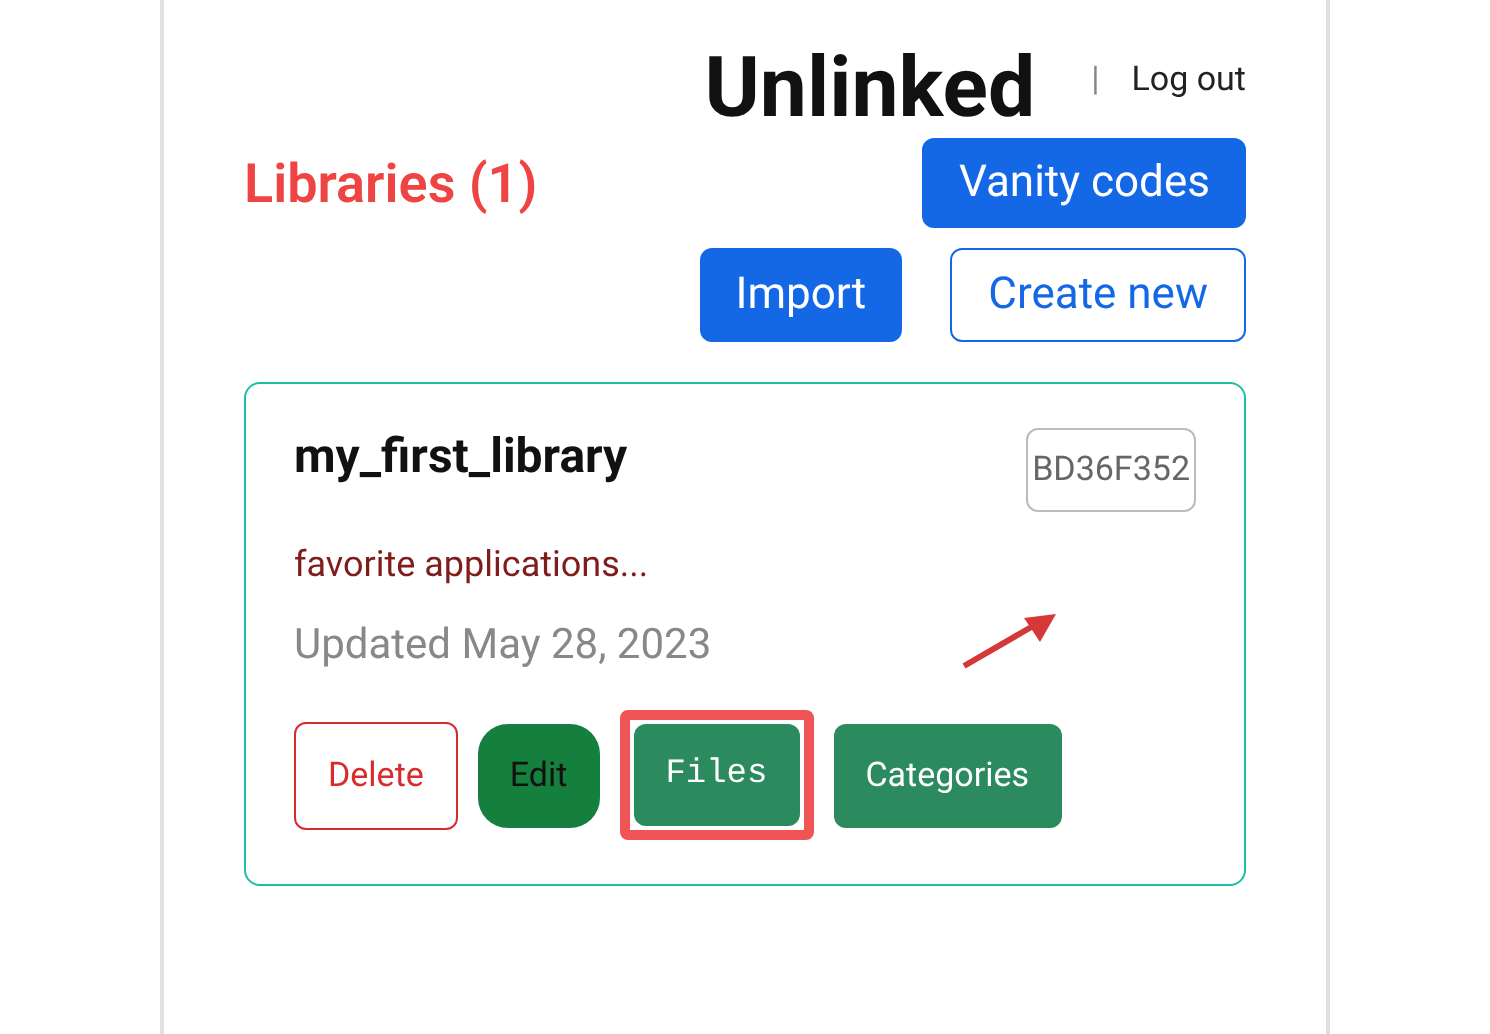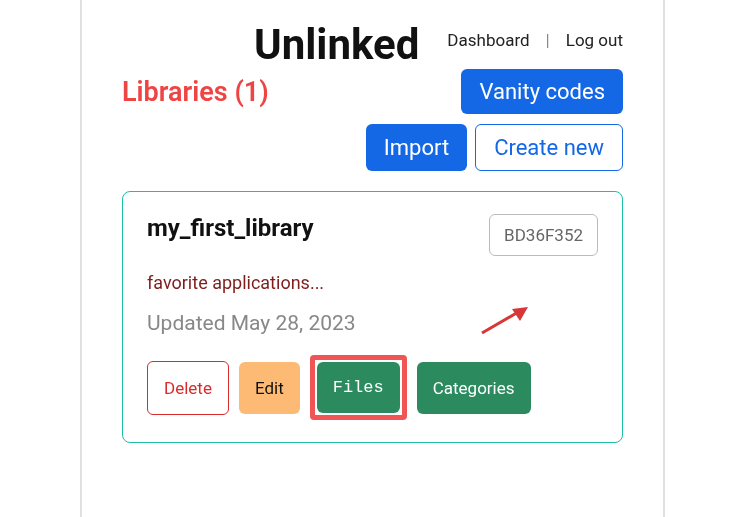--- a/index.html
+++ b/index.html
@@ -75,21 +75,21 @@
       color: #fff;
     }
     .btn-outline-primary {
       background: #fff;
       color: #1468e6;
       border: 1.5px solid #1468e6;
     }
     .action-row {
       display: flex;
       justify-content: flex-end;
-      gap: 8px;
+      gap: 24px;
       margin-bottom: 20px;
     }
     .card {
       border: 1.5px solid #1bbfa4;
       border-radius: 8px;
       padding: 22px 24px;
       position: relative;
     }
     .card-header-row {
       display: flex;
@@ -97,21 +97,21 @@
       align-items: flex-start;
     }
     .lib-title {
       font-size: 24px;
       font-weight: 700;
       color: #111;
     }
     .code-badge {
       border: 1.5px solid #bbb;
       border-radius: 6px;
-      padding: 10px 14px;
+      padding: 10px 2px;
       font-size: 17px;
       color: #666;
       background: #fff;
     }
     .desc {
       margin-top: 16px;
       font-size: 18px;
       color: #7f1d1d;
     }
     .updated {
@@ -129,22 +129,23 @@
       padding: 16px 16px;
       font-size: 17px;
       border-radius: 6px;
     }
     .btn-delete {
       background: #fff;
       color: #d82c2c;
       border: 1.5px solid #d82c2c;
     }
     .btn-edit {
-      background: #fdba74;
+      background: #15803d;
       color: #111;
+      border-radius: 15px;
     }
     .btn-green {
       background: #2b8a5e;
       color: #fff;
     }
     .highlight-wrap {
       border: 5px solid #f05454;
       border-radius: 4px;
       padding: 2px;
       display: inline-flex;
@@ -159,21 +160,20 @@
     }
   </style>
 </head>
 <body>
 
 <div class="container">
 
   <div class="header-row">
     <div class="brand">Unlinked</div>
     <div class="nav-links">
-      <span class="nav-link">Dashboard</span>
       <span class="nav-divider">|</span>
       <span class="nav-link">Log out</span>
     </div>
   </div>
 
   <div class="sub-row">
     <div class="subtitle">Libraries (1)</div>
     <button class="btn btn-primary">Vanity codes</button>
   </div>
 

